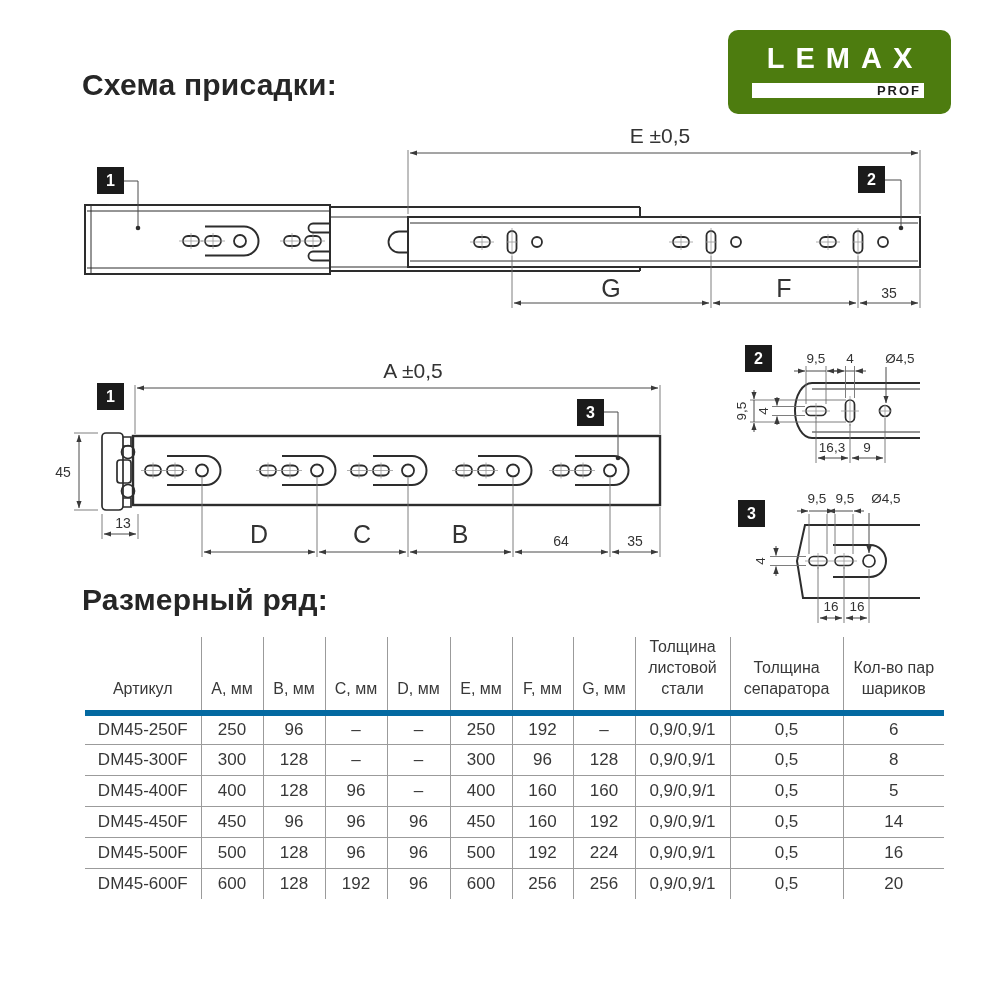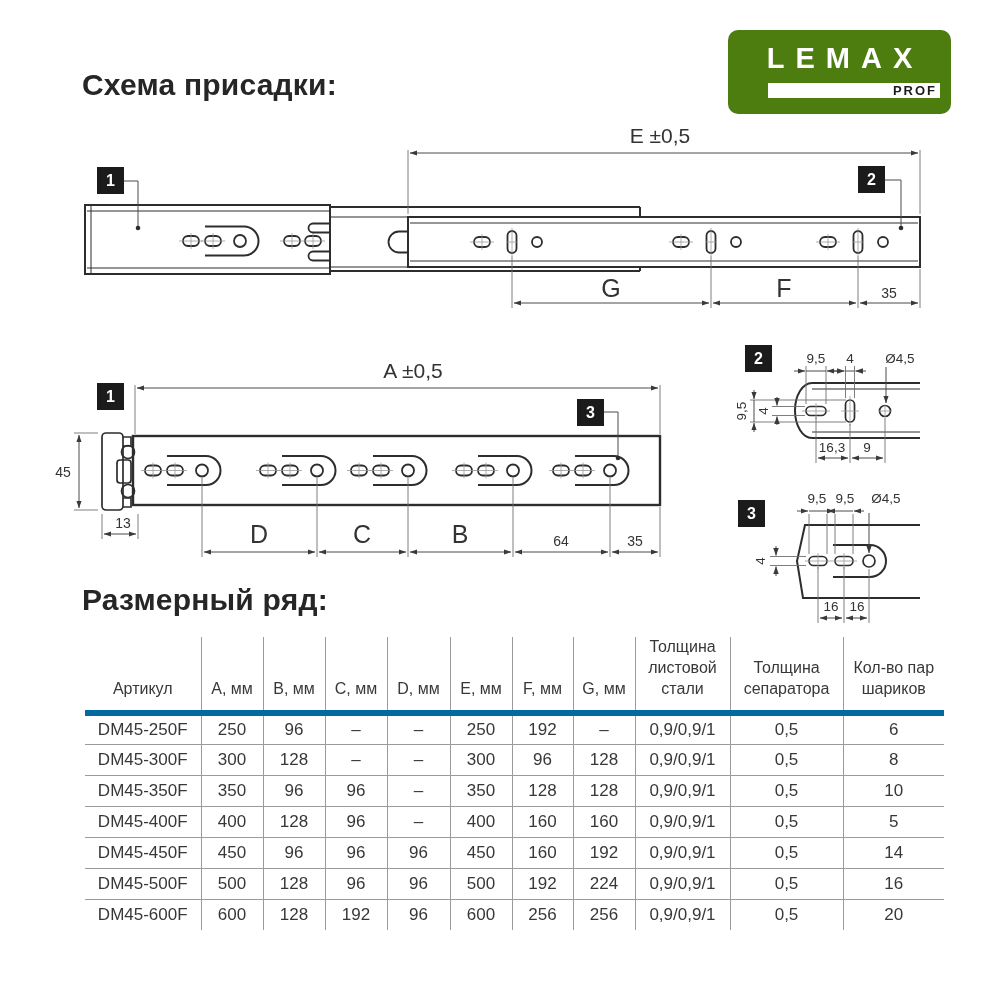--- a/index.html
+++ b/index.html
@@ -6,21 +6,21 @@
   #page{position:relative;width:1000px;height:1000px;background:#fff;overflow:hidden;
         font-family:"Liberation Sans",sans-serif;color:#262626;}
   .heading{position:absolute;font-size:30px;font-weight:800;color:#262626;letter-spacing:.2px;}
   #scheme-title{left:82px;top:68px;}
   #sizes-title{left:82px;top:583px;}
 
   
   #logo{position:absolute;left:728px;top:30px;width:206px;height:84px;background:#4d7c0f;border-radius:10px;padding-left:17px;}
   #logo .brand{position:absolute;left:0;right:0;top:12px;text-align:center;color:#fff;
                font-size:29px;font-weight:700;letter-spacing:11px;text-indent:11px;}
-  #logo .bar{position:absolute;left:24px;top:53px;width:172px;height:15px;background:#fff;margin-left:16px;}
+  #logo .bar{position:absolute;left:24px;top:53px;width:172px;height:15px;background:#fff;}
   #logo .bar span{position:absolute;right:3px;top:0;line-height:15px;font-size:13px;font-weight:800;
                   letter-spacing:2px;color:#1c1c1c;}
 
   
   #draw{position:absolute;left:0;top:0;}
   .main{stroke:#2d2d2d;fill:none;}
   .ext{stroke:#6f6f6f;stroke-width:.9;fill:none;}
   .dim{stroke:#4a4a4a;stroke-width:1;fill:none;}
   .ch{stroke:#999;stroke-width:.8;}
   text{fill:#333;}
@@ -381,33 +381,20 @@
           <td>–</td>
           <td>–</td>
           <td>300</td>
           <td>96</td>
           <td>128</td>
           <td>0,9/0,9/1</td>
           <td>0,5</td>
           <td>8</td>
         </tr>
         <tr>
-          <td>DM45-350F</td>
-          <td>350</td>
-          <td>96</td>
-          <td>96</td>
-          <td>–</td>
-          <td>350</td>
-          <td>128</td>
-          <td>128</td>
-          <td>0,9/0,9/1</td>
-          <td>0,5</td>
-          <td>10</td>
-        </tr>
-        <tr>
           <td>DM45-400F</td>
           <td>400</td>
           <td>128</td>
           <td>96</td>
           <td>–</td>
           <td>400</td>
           <td>160</td>
           <td>160</td>
           <td>0,9/0,9/1</td>
           <td>0,5</td>

